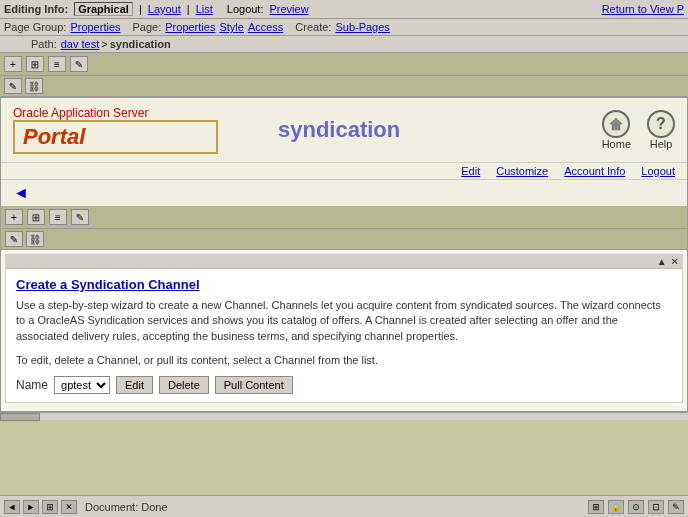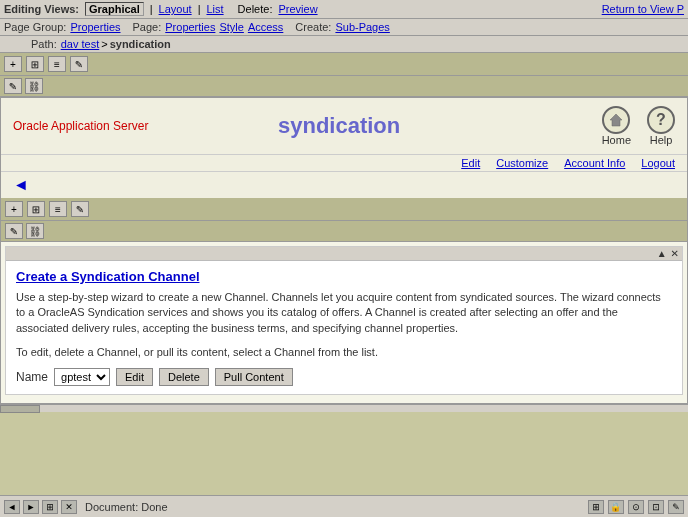--- a/index.html
+++ b/index.html
@@ -297,27 +297,27 @@
       width: 40px;
       border: 1px solid #888;
     }
 
     a { cursor: pointer; }
   </style>
 </head>
 <body>
 
 <div class="top-bar">
-  <span class="editing-label">Editing Views:</span>
+  <span class="editing-label">Editing Info:</span>
   <a style="font-weight:bold; color:#000; text-decoration:none; background:#d4d0c8; border:1px inset #999; padding:0 3px;">Graphical</a>
   <span>|</span>
   <a style="color:#0000cc; text-decoration:underline;">Layout</a>
   <span>|</span>
   <a style="color:#0000cc; text-decoration:underline;">List</a>
-  <span style="margin-left:8px;">Delete:</span>
+  <span style="margin-left:8px;">Logout:</span>
   <a style="color:#0000cc; text-decoration:underline;">Preview</a>
   <span class="right" style="color:#0000cc; text-decoration:underline;">Return to View P</span>
 </div>
 
 <div class="page-group-bar">
   <span>Page Group:</span>
   <a>Properties</a>
   <span style="margin-left:8px;">Page:</span>
   <a>Properties</a>
   <a>Style</a>
@@ -343,20 +343,21 @@
 <div class="icon-toolbar2">
   <div class="icon-btn">✎</div>
   <div class="icon-btn">⛓</div>
 </div>
 
 <div class="main-content">
 
   <div class="portal-header">
     <div class="portal-logo">
       <span class="oracle-text">Oracle Application Server</span>
+      <span class="portal-text">Portal</span>
     </div>
     <div class="page-title">syndication</div>
     <div class="header-icons">
       <div class="header-icon-row">
         <div class="header-icon-item">
           <div class="header-icon-circle">
             <svg width="14" height="14" viewBox="0 0 14 14">
               <polygon points="7,1 1,7 3,7 3,13 11,13 11,7 13,7" fill="#888" stroke="#666" stroke-width="0.5"></polygon>
             </svg>
           </div>

